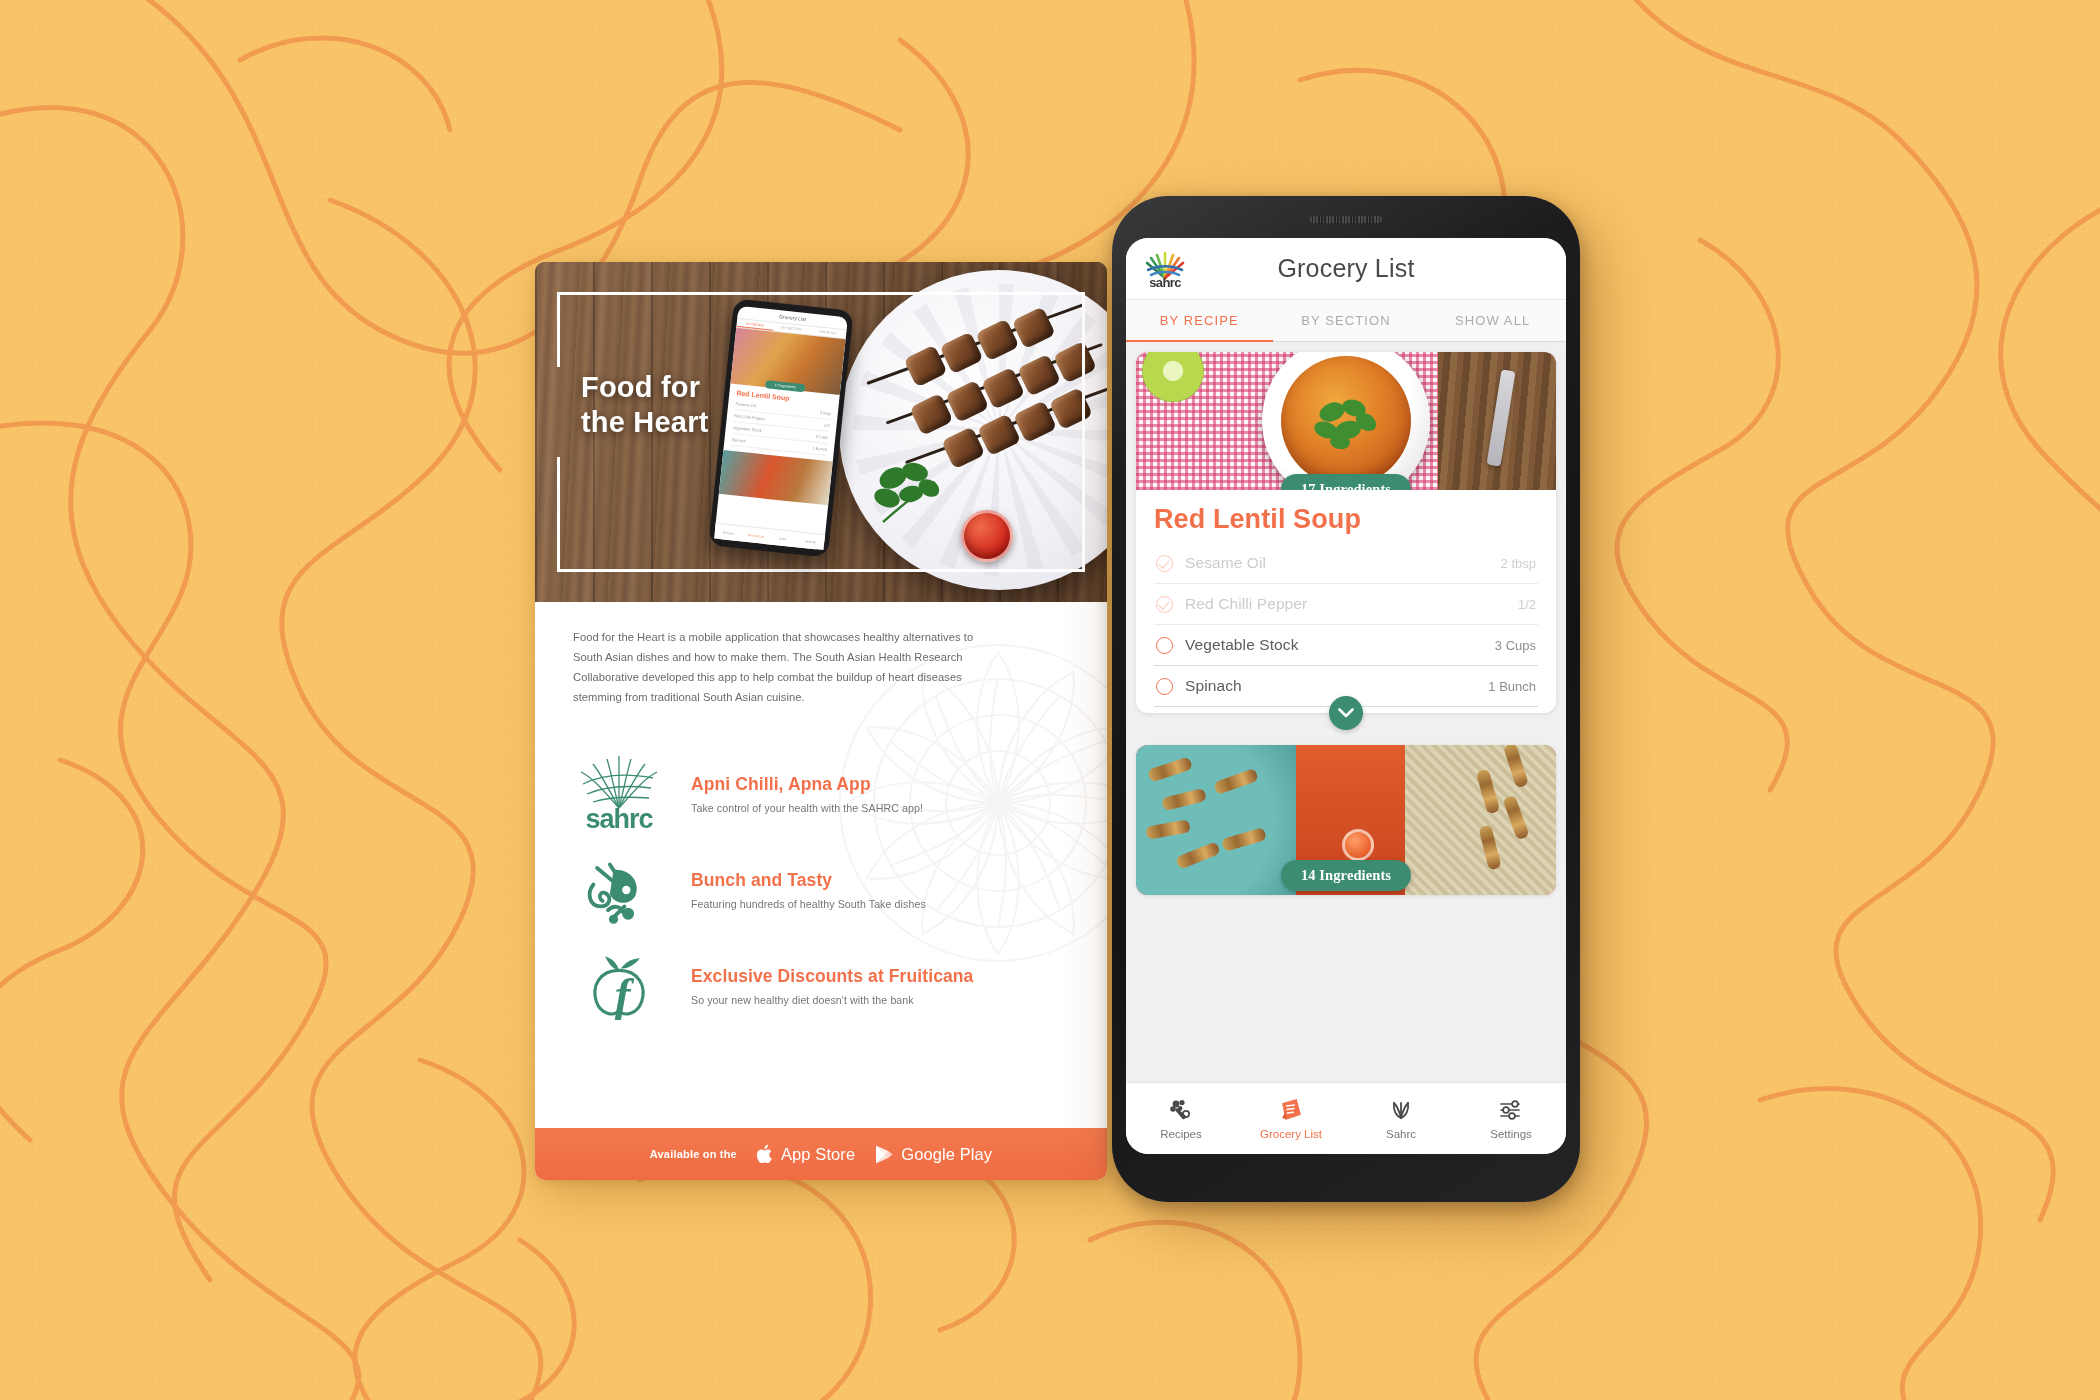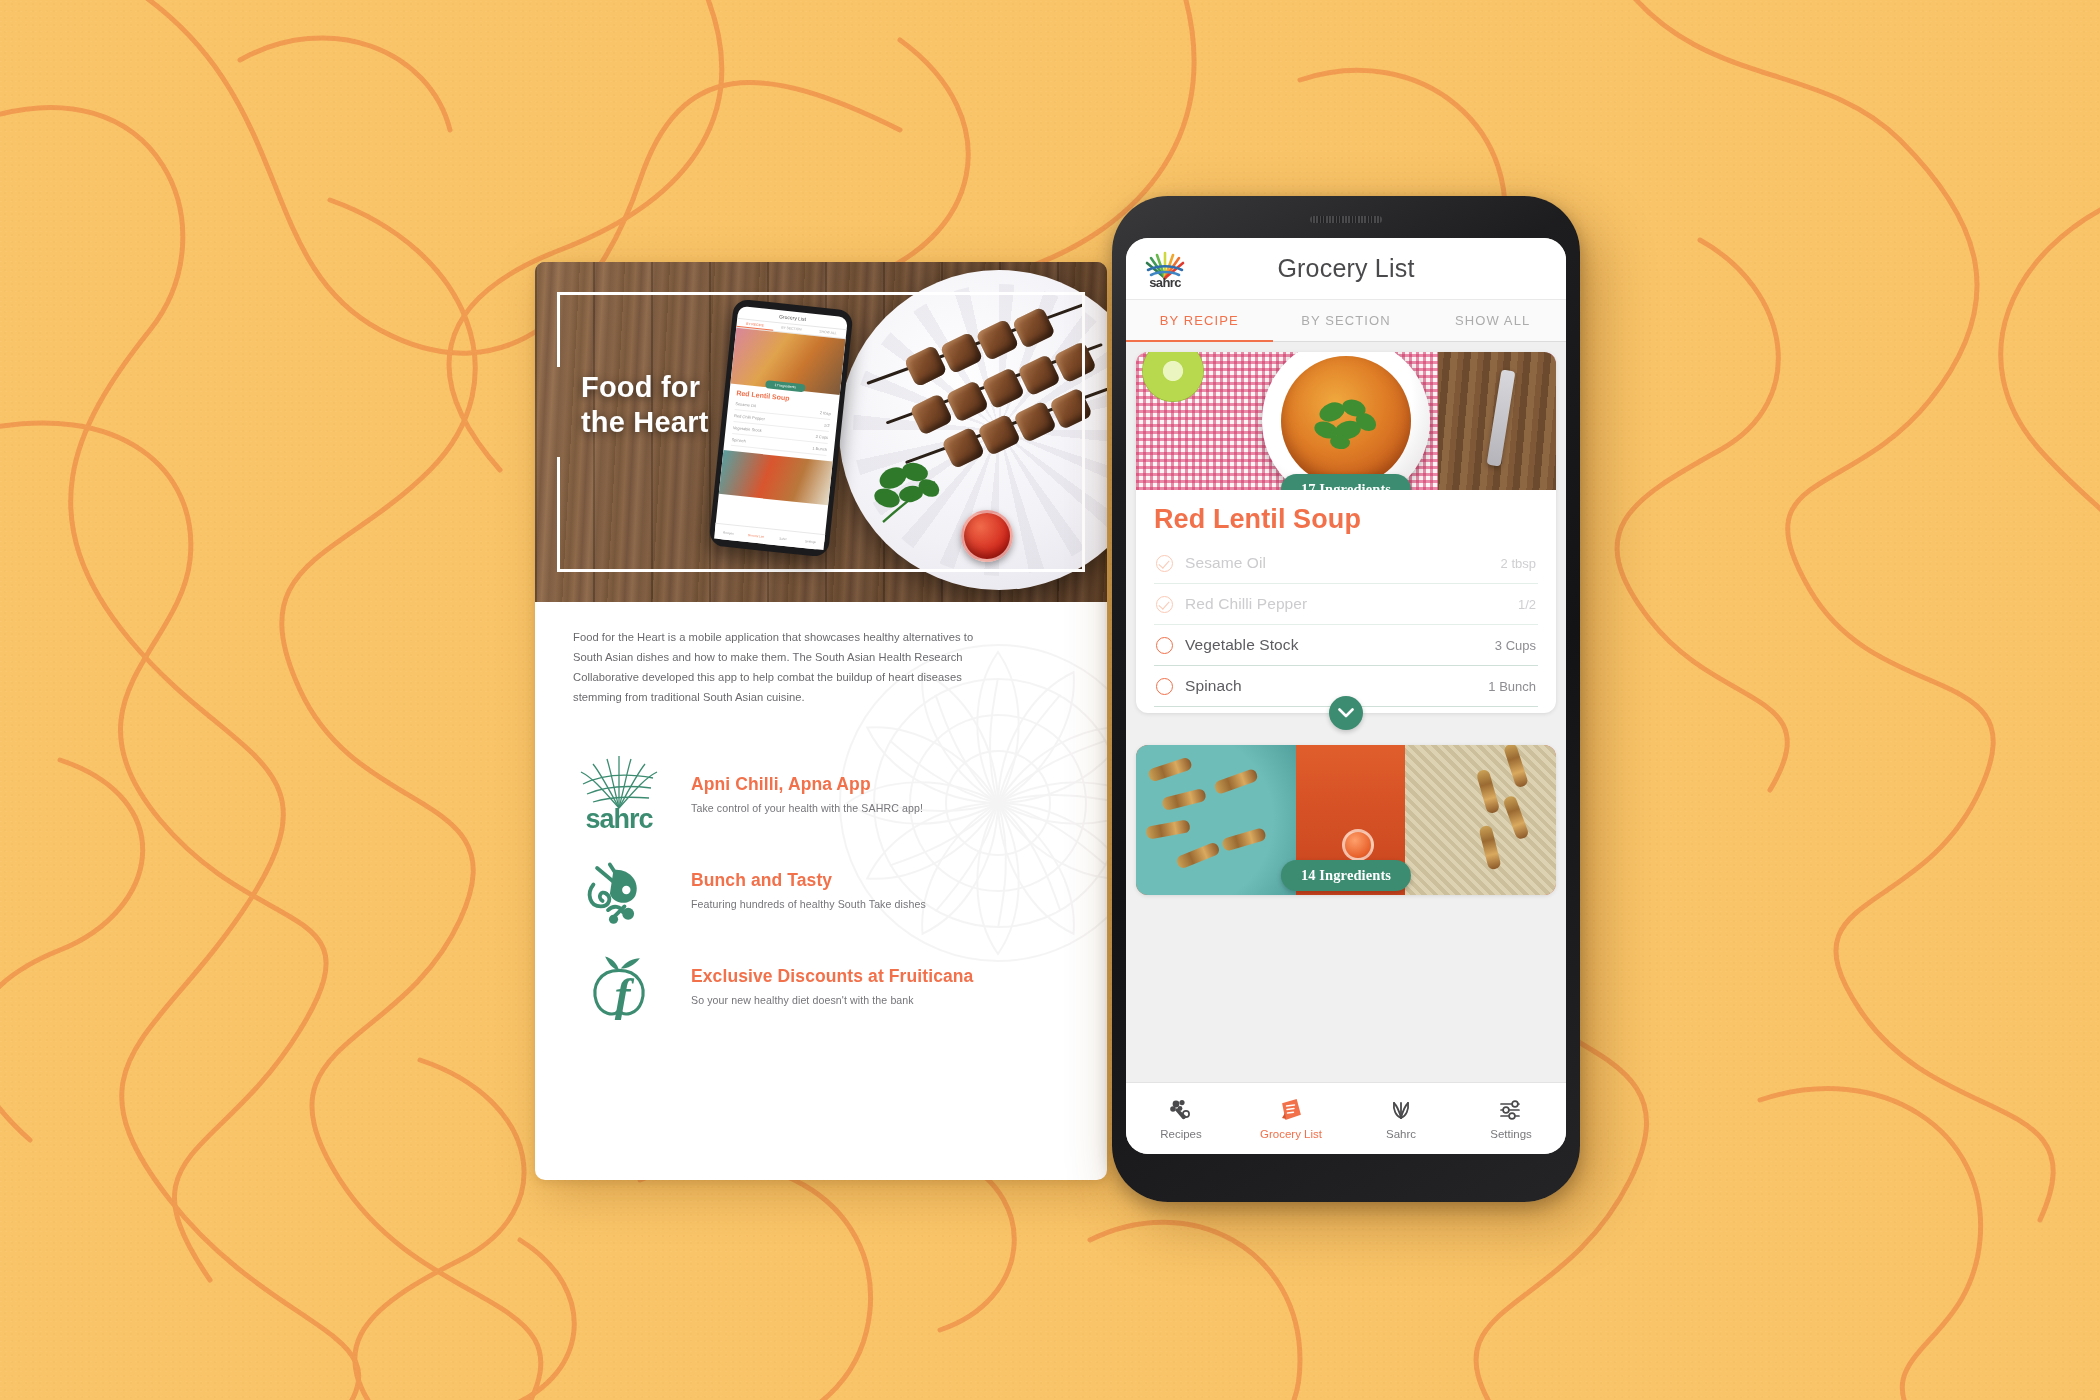--- a/index.html
+++ b/index.html
@@ -506,20 +506,39 @@
         </div>
         <div>
           <div class="feat-h">Exclusive Discounts at Fruiticana</div>
           <div class="feat-s">So your new healthy diet doesn't with the bank</div>
         </div>
       </div>
 
     </div>
   </div>
 
+  <div class="bro-footer">
+    <span class="avail">Available on the</span>
+    <span class="store">
+      <svg width="17" height="21" viewBox="0 0 17 21">
+        <path d="M12.2 10.9c0-2.3 1.9-3.4 2-3.5-1.1-1.6-2.8-1.8-3.4-1.8-1.4-.2-2.8.8-3.5.8-.7 0-1.8-.8-3-.8-1.5 0-2.9.9-3.7 2.3-1.6 2.7-.4 6.8 1.1 9 .8 1.1 1.7 2.3 2.9 2.2 1.2 0 1.6-.7 3-.7s1.8.7 3 .7c1.3 0 2.1-1.1 2.8-2.2.9-1.2 1.3-2.5 1.3-2.5s-2.5-1-2.5-3.5z" fill="#fff"></path>
+        <path d="M10 3.8c.6-.8 1-1.9.9-3-.9 0-2 .6-2.6 1.4-.6.7-1.1 1.8-1 2.9 1 .1 2-.5 2.7-1.3z" fill="#fff"></path>
+      </svg>
+      <span>App Store</span>
+    </span>
+    <span class="store">
+      <svg width="19" height="21" viewBox="0 0 19 21">
+        <path d="M1 1.5v18l10-9z" fill="#fff"></path>
+        <path d="M1 1.5l13 6-3 3z" fill="#fff" opacity=".9"></path>
+        <path d="M1 19.5l13-6-3-3z" fill="#fff" opacity=".8"></path>
+        <path d="M14 7.5l3.5 3-3.5 3-3-3z" fill="#fff" opacity=".7"></path>
+      </svg>
+      <span>Google Play</span>
+    </span>
+  </div>
 
  </div>
 </div>
 
 <div id="phone">
   <div class="screen">
 
     <div class="app-header">
       <div class="logo-slot">
         <svg viewBox="0 0 46 38" width="46" height="38">

